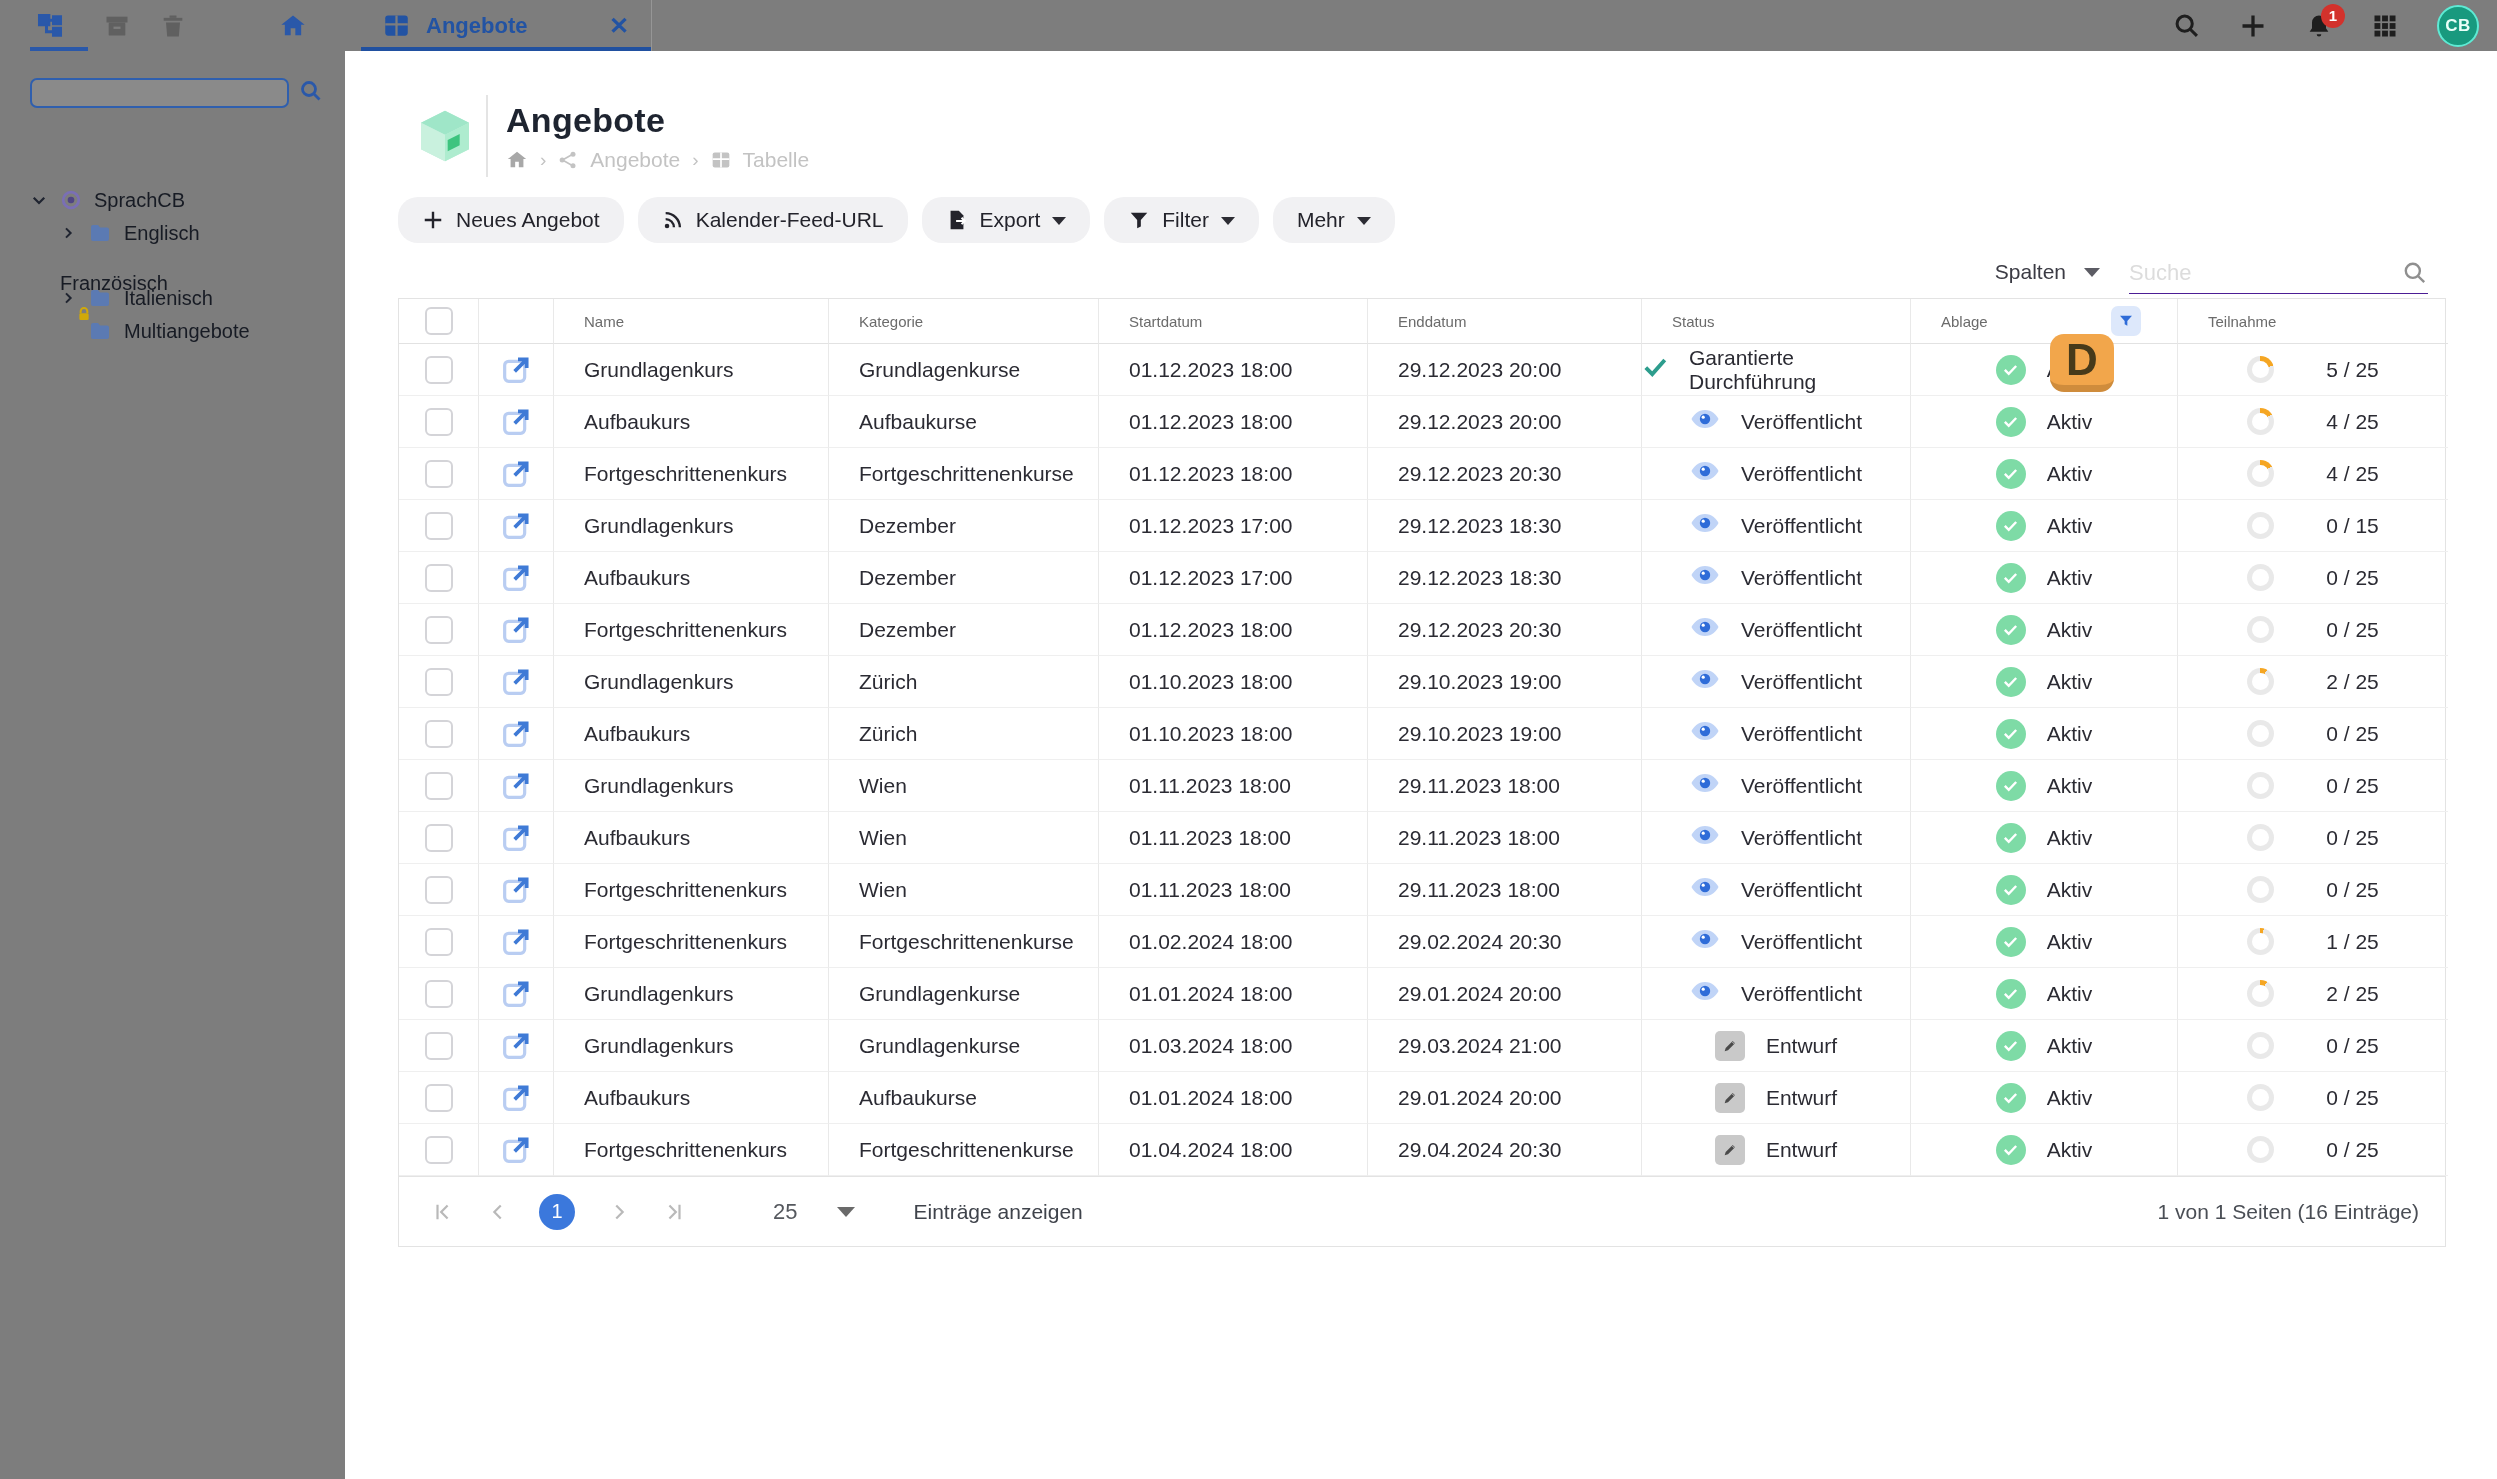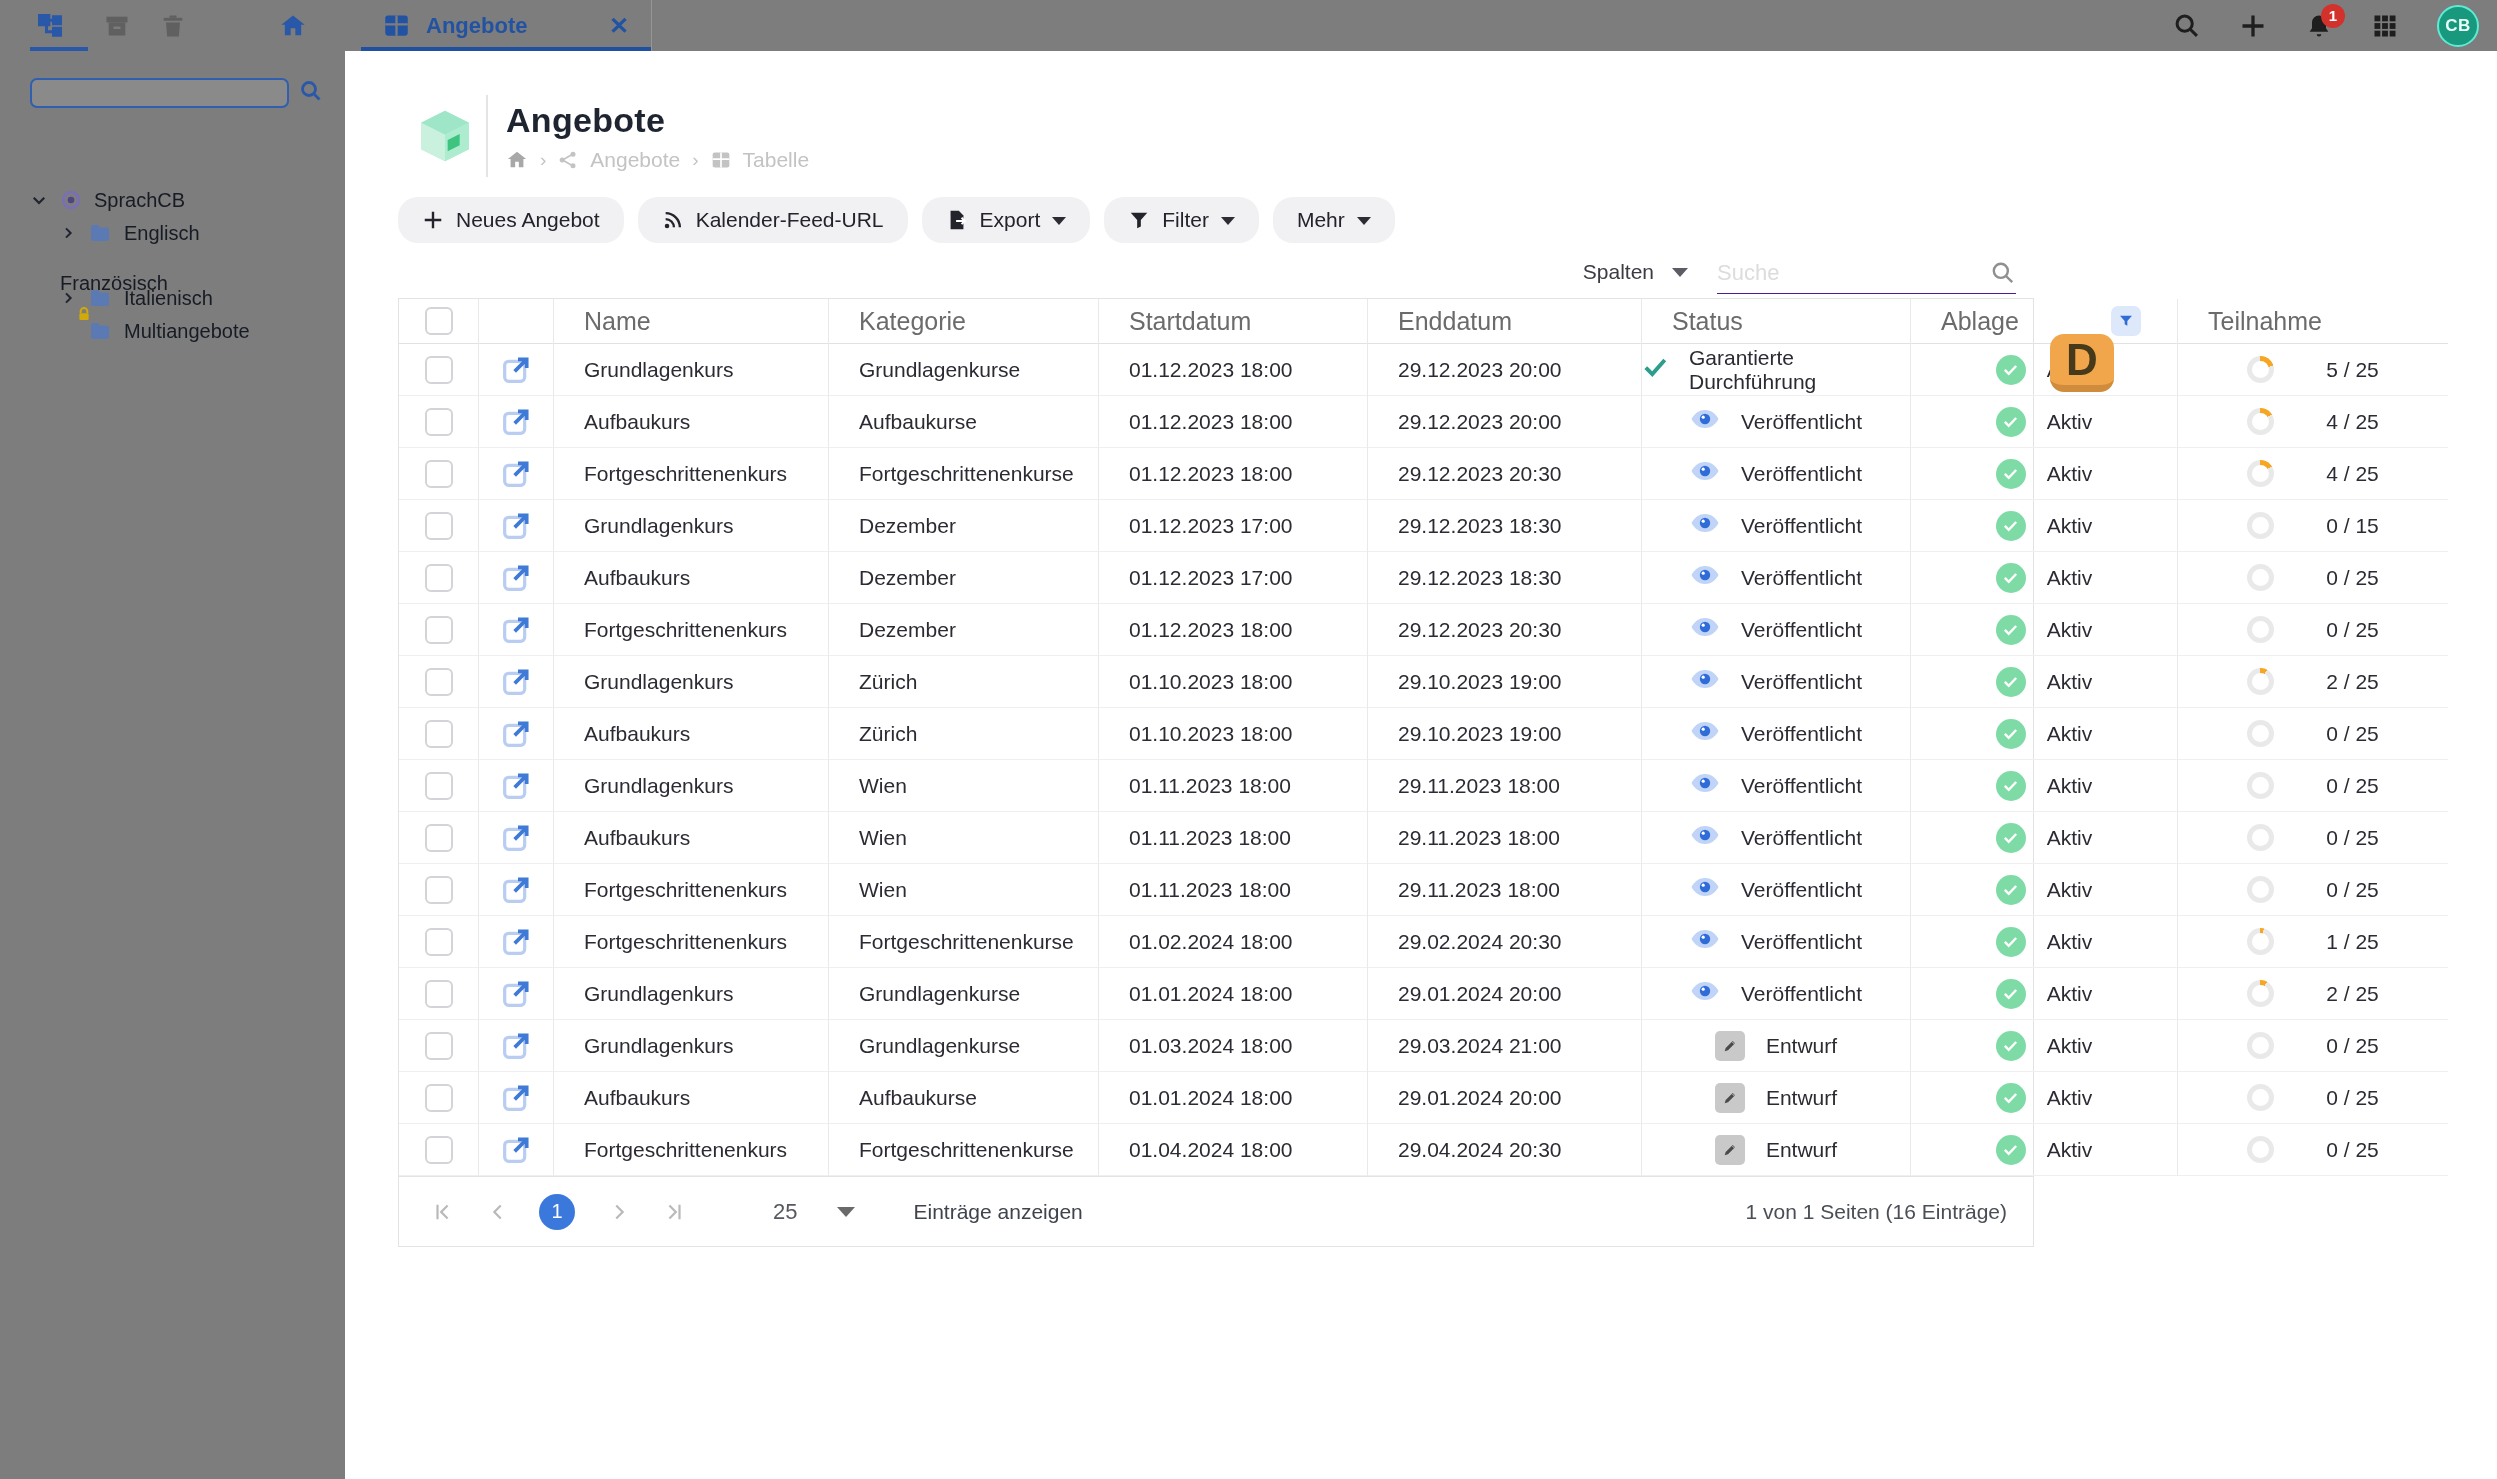--- a/index.html
+++ b/index.html
@@ -37,37 +37,37 @@
   .head-div { width:2px; height:82px; background:#e4e4e4; margin:0 18px 0 14px; }
   .page-title { font-size:34px; font-weight:bold; color:#1e2430; letter-spacing:0.3px; }
   .crumbs { display:flex; align-items:center; gap:12px; margin-top:8px; color:#c3c3c3; font-size:21px; }
   .crumb-sep { font-size:19px; color:#c3c3c3; }
 
   .toolbar { position:absolute; left:53px; top:146px; display:flex; gap:14px; }
   .btn { height:46px; background:#f1f1f3; border-radius:20px; display:flex; align-items:center; gap:12px; padding:0 24px; font-size:21px; color:#23232b; cursor:default; }
   .caret-dn { width:0; height:0; border-left:7px solid transparent; border-right:7px solid transparent; border-top:8px solid #2c2c33; margin-top:2px; }
 
   
-  .tablewrap { position:absolute; left:53px; top:203px; width:1636px; }
+  .tablewrap { position:absolute; left:53px; top:203px; width:2048px; }
   .tctrl { height:44px; position:relative; }
   .spalten { position:absolute; right:346px; top:6px; display:flex; align-items:center; gap:18px; font-size:21px; color:#3b3b44; }
   .caret-gray { width:0; height:0; border-left:8px solid transparent; border-right:8px solid transparent; border-top:9px solid #5c5c64; }
   .tsearch { position:absolute; right:18px; top:0; width:299px; height:40px; border-bottom:1px solid #4c1d95; }
   .tsearch input { border:none; outline:none; background:transparent; font-size:22px; color:#333; width:255px; height:38px; }
   .tsearch input::placeholder { color:#dcdcdc; }
   .tsearch-ic { position:absolute; right:0; top:6px; width:26px; height:26px; }
 
   .tbox { border:1px solid #e3e3e3; background:#fff; }
   :root { --cols: 80px 75px 275px 270px 269px 274px 269px 267px 270px; }
   .tr { display:grid; grid-template-columns:var(--cols); }
   .th-row { height:45px; }
   .data-row { height:52px; }
   .td, .th { display:flex; align-items:center; border-right:1px solid #e9e9e9; overflow:hidden; }
   .td:last-child, .th:last-child { border-right:none; }
-  .th { color:#6b6b6b; font-size:25px; border-bottom:1px solid #e2e2e2; padding-left:30px; }
+  .th { color:#6b6b6b; font-size:15px; border-bottom:1px solid #e2e2e2; padding-left:30px; }
   .th.cc, .td.cc { justify-content:center; padding-left:0; }
   .td { font-size:21px; color:#2b2b33; border-bottom:1px solid #efefef; padding-left:30px; }
   .td.center { justify-content:center; padding-left:0; }
   .cb { width:28px; height:28px; border:2px solid #d4d4d8; border-radius:6px; background:#fff; }
   .extlink { width:32px; height:32px; }
   .status-cell { gap:21px; }
   .chip-circle { width:30px; height:30px; border-radius:50%; background:#7edba6; display:flex; align-items:center; justify-content:center; }
   .pencil-box { width:30px; height:30px; border-radius:5px; background:#c9c9c9; display:flex; align-items:center; justify-content:center; }
   .donut { width:27px; height:27px; border-radius:50%; background:#e9e9e9; position:relative; display:inline-block; }
   .donut .hole { position:absolute; left:5px; top:5px; width:17px; height:17px; border-radius:50%; background:#fff; }

